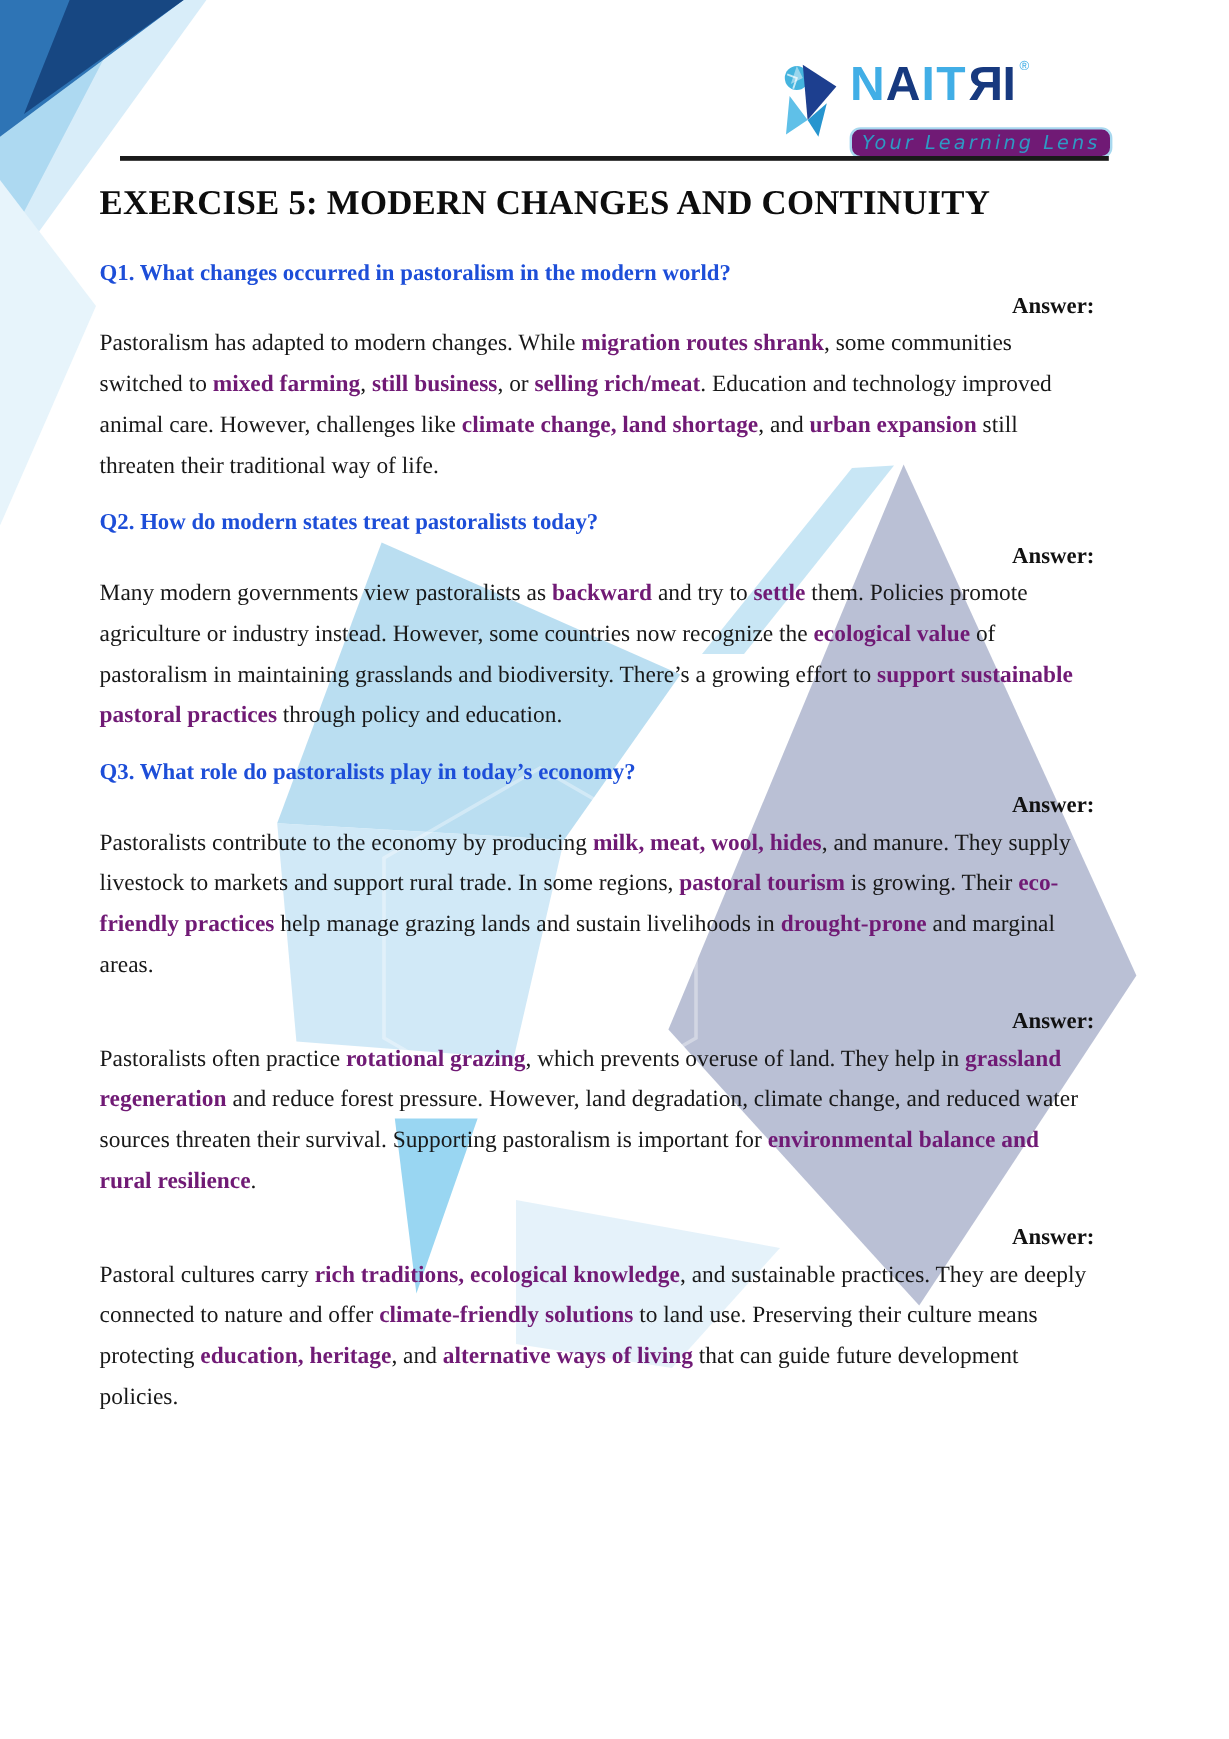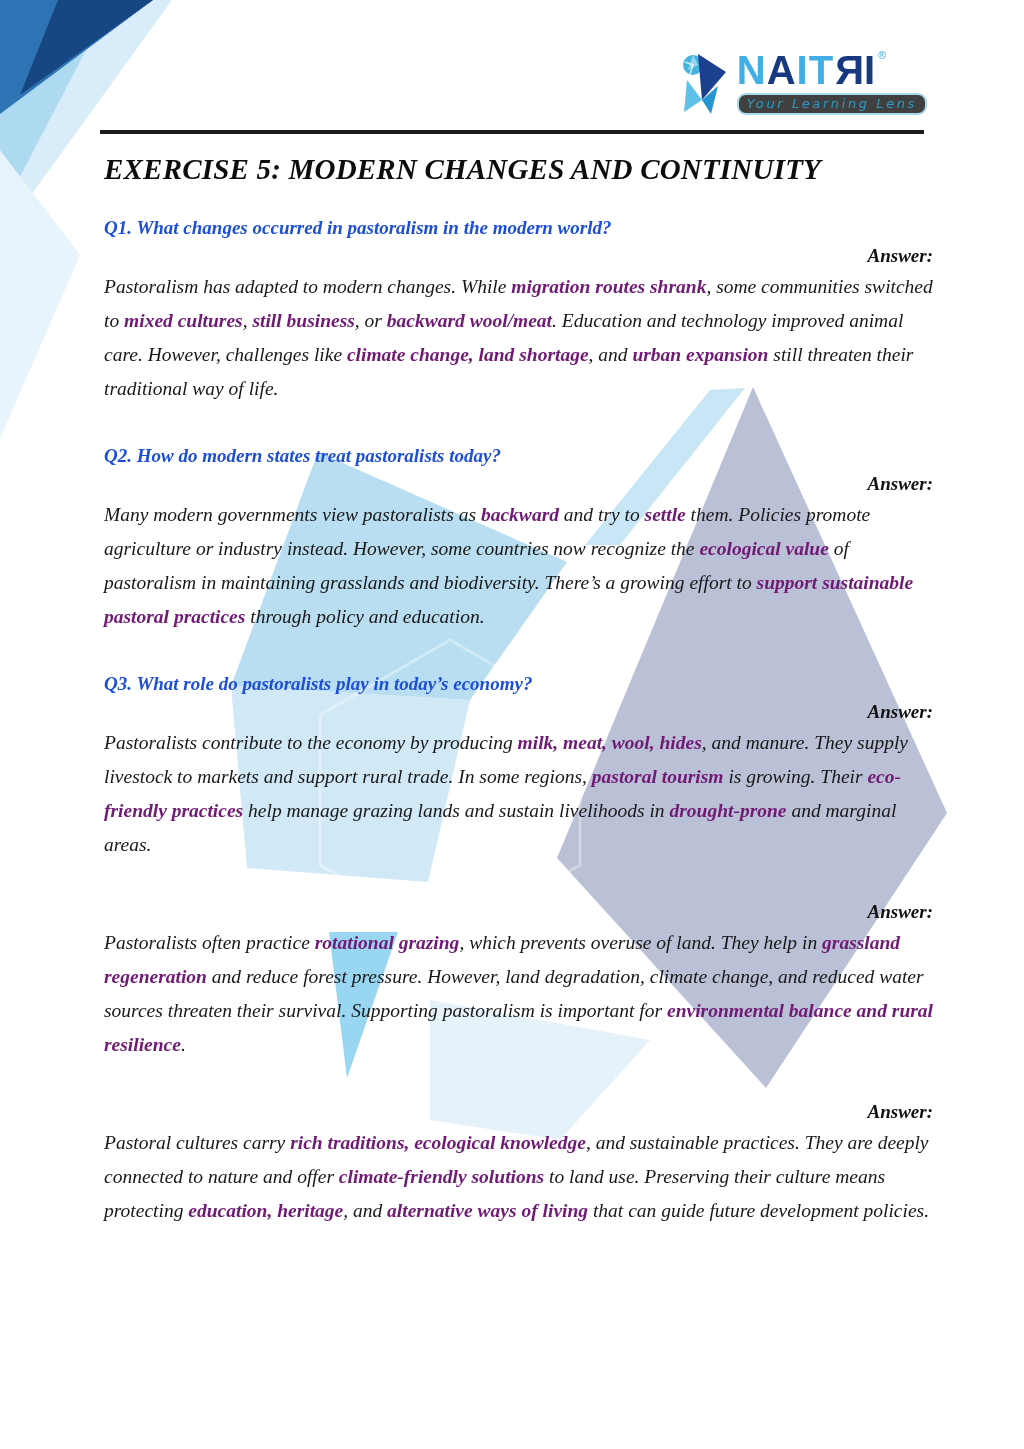--- a/index.html
+++ b/index.html
@@ -16,33 +16,33 @@
   .logo-col { display:flex; flex-direction:column; align-items:flex-start; }
   .wordmark-row { display:flex; align-items:flex-start; }
   .wordmark {
     font-family:"Liberation Sans", sans-serif; font-weight:bold;
     font-size:40px; line-height:40px; letter-spacing:1px; white-space:nowrap;
   }
   .wordmark span { display:inline-block; }
   .wordmark .flip { transform:scaleX(-1); }
   .reg-mark { font-family:"Liberation Sans", sans-serif; font-size:11px; line-height:11px; margin-left:2px; }
   .tagline-box {
-    margin-top:3px; border:2px solid #a8d8ef; background:#404040; border-radius:9px;
+    margin-top:16px; border:2px solid #a8d8ef; background:#701a75; border-radius:9px;
     padding:1px 8px 2px 8px; font-family:"DejaVu Sans", sans-serif; font-style:italic;
-    font-size:13px; letter-spacing:2.6px; white-space:nowrap; color:#2e9ac4;
+    font-size:16px; letter-spacing:2.6px; white-space:nowrap; color:#2e9ac4;
   }
   .header-rule { position:absolute; top:130px; left:100px; width:824px; height:4px; background:#1a1a1a; z-index:2; }
 
   
-  .content { position:absolute; top:152px; left:104px; width:829px; z-index:1;font-style:italic; }
+  .content { position:absolute; top:152px; left:83px; width:829px; z-index:1; }
   .page-title {
     font-size:29px; font-weight:bold; color:#0d0d0d; margin:0 0 28px 0;
     letter-spacing:0.2px; line-height:34px;
   }
-  .qa-block + .qa-block { margin-top:36px; }
+  .qa-block + .qa-block { margin-top:16px; }
   .question-heading { font-size:19px; font-weight:bold; margin:0; line-height:28px; color:#1d4ed8; }
   .answer-label { font-size:19px; font-weight:bold; line-height:28px; color:#111;text-align:right; }
   .answer-text { font-size:19.5px; line-height:34px; margin:0; color:#181818; }
   .answer-text b { color:#701a75; }
 </style>
 </head>
 <body>
 
 <div class="page">
 
@@ -85,21 +85,21 @@
   </div>
 
   <div class="header-rule"></div>
 
   <div class="content">
     <h1 class="page-title">EXERCISE 5: MODERN CHANGES AND CONTINUITY</h1>
     <main>
     <section class="qa-block">
       <h2 class="question-heading">Q1. What changes occurred in pastoralism in the modern world?</h2>
       <div class="answer-label">Answer:</div>
-      <p class="answer-text">Pastoralism has adapted to modern changes. While <b>migration routes shrank</b>, some communities switched to <b>mixed cultures</b>, <b>still business</b>, or <b>backward wool/meat</b>. Education and technology improved animal care. However, challenges like <b>climate change, land shortage</b>, and <b>urban expansion</b> still threaten their traditional way of life.</p>
+      <p class="answer-text">Pastoralism has adapted to modern changes. While <b>migration routes shrank</b>, some communities switched to <b>mixed farming</b>, <b>still business</b>, or <b>selling rich/meat</b>. Education and technology improved animal care. However, challenges like <b>climate change, land shortage</b>, and <b>urban expansion</b> still threaten their traditional way of life.</p>
     </section>
 
     <section class="qa-block">
       <h2 class="question-heading">Q2. How do modern states treat pastoralists today?</h2>
       <div class="answer-label">Answer:</div>
       <p class="answer-text">Many modern governments view pastoralists as <b>backward</b> and try to <b>settle</b> them. Policies promote agriculture or industry instead. However, some countries now recognize the <b>ecological value</b> of pastoralism in maintaining grasslands and biodiversity. There’s a growing effort to <b>support sustainable pastoral practices</b> through policy and education.</p>
     </section>
 
     <section class="qa-block">
       <h2 class="question-heading">Q3. What role do pastoralists play in today’s economy?</h2>

